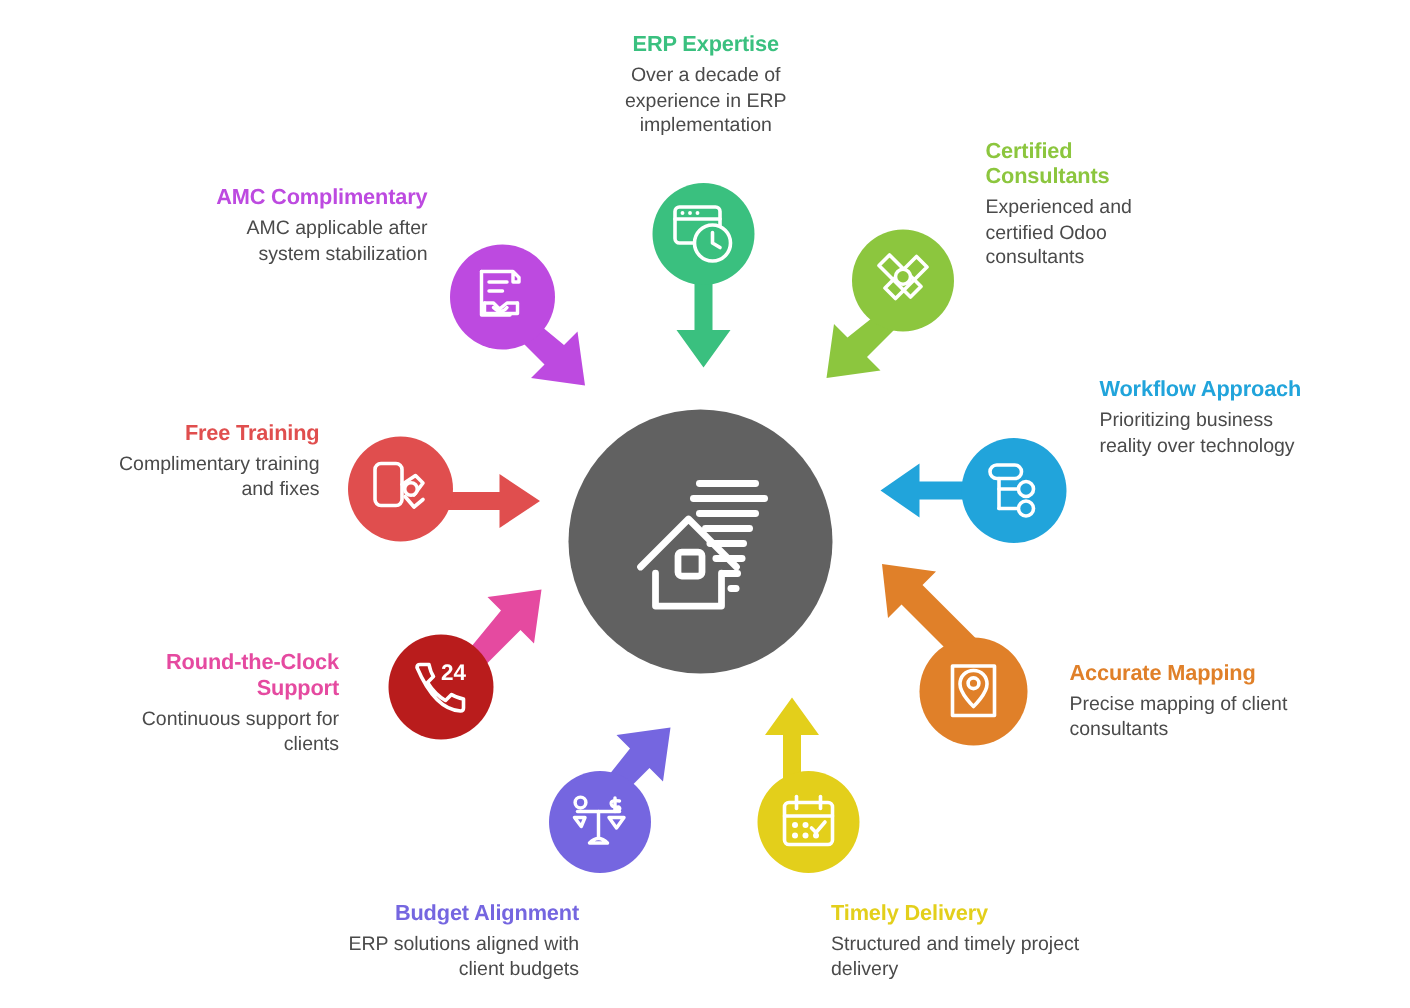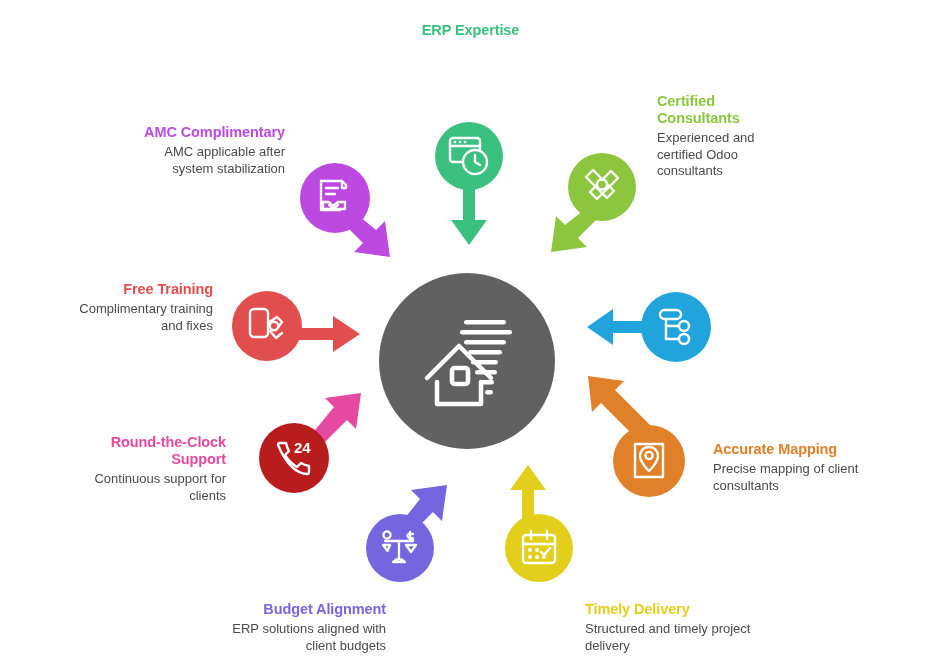--- a/index.html
+++ b/index.html
@@ -100,20 +100,21 @@
         <circle cx="8" cy="7" r="1.3" fill="#ffffff" stroke="none"></circle>
         <circle cx="13" cy="7" r="1.3" fill="#ffffff" stroke="none"></circle>
         <circle cx="18" cy="7" r="1.3" fill="#ffffff" stroke="none"></circle>
         <circle cx="28" cy="27" r="12" fill="#3ac07f"></circle>
         <path d="M28 20 V27 L33 30"></path>
       </g>
     </svg>
   </div>
   <div class="label ta-center" style="left:388px;top:22px;width:165px;">
     <p class="ttl" style="color:#3ac07f;">ERP Expertise</p>
+    <p class="dsc">Over a decade of experience in ERP implementation</p>
   </div>
 
   <div class="node" style="left:568px;top:153px;width:68px;height:68px;background:#8cc63e;">
     <svg width="42" height="42" viewBox="0 0 42 42">
       <g fill="none" stroke="#ffffff" stroke-width="2.4" stroke-linecap="round" stroke-linejoin="round">
         <path d="M30 5 L37 12 L16 33 L9 26 Z"></path>
         <path d="M12 4 L5 11 L26 32 L33 25 Z"></path>
         <circle cx="21" cy="18.5" r="5" fill="#8cc63e"></circle>
       </g>
     </svg>
@@ -128,20 +129,24 @@
       <g fill="none" stroke="#ffffff" stroke-width="2.4" stroke-linecap="round" stroke-linejoin="round">
         <rect x="4" y="4" width="21" height="9" rx="4.5"></rect>
         <path d="M10 13 V33"></path>
         <path d="M10 20 H22"></path>
         <path d="M10 33 H22"></path>
         <circle cx="28" cy="20" r="5"></circle>
         <circle cx="28" cy="33" r="5"></circle>
       </g>
     </svg>
   </div>
+  <div class="label ta-left" style="left:733px;top:252px;width:140px;">
+    <p class="ttl" style="color:#21a4db;">Workflow Approach</p>
+    <p class="dsc">Prioritizing business reality over technology</p>
+  </div>
 
   <div class="node" style="left:613px;top:425px;width:72px;height:72px;background:#e08029;">
     <svg width="42" height="44" viewBox="0 0 42 44">
       <g fill="none" stroke="#ffffff" stroke-width="2.4" stroke-linecap="round" stroke-linejoin="round">
         <path d="M7 5 H35 V38 H7 Z"></path>
         <path d="M21 8 C15.5 8 12 12.2 12 17 C12 23.5 21 32 21 32 C21 32 30 23.5 30 17 C30 12.2 26.5 8 21 8 Z" fill="#e08029"></path>
         <circle cx="21" cy="16.5" r="3.6"></circle>
       </g>
     </svg>
   </div>
@@ -161,21 +166,21 @@
       </g>
       <g fill="#ffffff">
         <circle cx="11" cy="22" r="2"></circle>
         <circle cx="18" cy="22" r="2"></circle>
         <circle cx="11" cy="29" r="2"></circle>
         <circle cx="18" cy="29" r="2"></circle>
         <circle cx="25" cy="29" r="2"></circle>
       </g>
     </svg>
   </div>
-  <div class="label ta-left" style="left:585px;top:601px;width:170px;">
+  <div class="label ta-left" style="left:554px;top:601px;width:170px;">
     <p class="ttl" style="color:#e3cf1b;">Timely Delivery</p>
     <p class="dsc">Structured and timely project delivery</p>
   </div>
 
   <div class="node" style="left:366px;top:514px;width:68px;height:68px;background:#7566e0;">
     <svg width="42" height="40" viewBox="0 0 42 40">
       <g fill="none" stroke="#ffffff" stroke-width="2.3" stroke-linecap="round" stroke-linejoin="round">
         <path d="M6 13 H34"></path>
         <path d="M20 13 V30"></path>
         <path d="M14 34 Q20 28 26 34 Z"></path>

